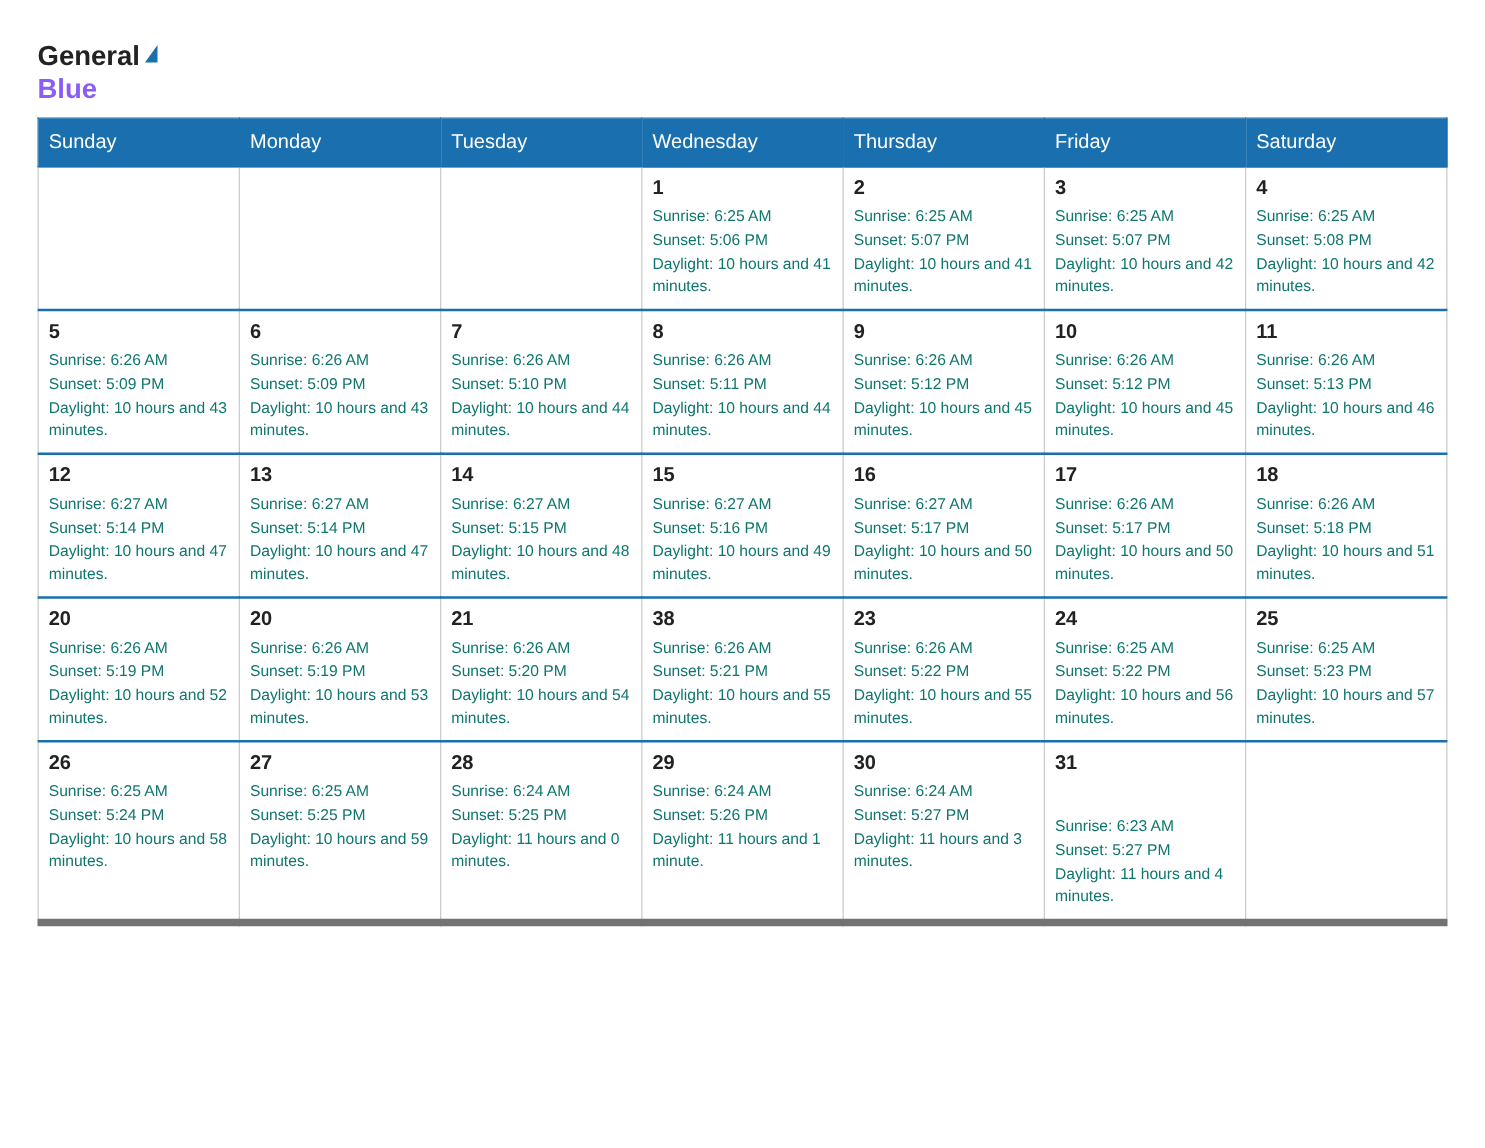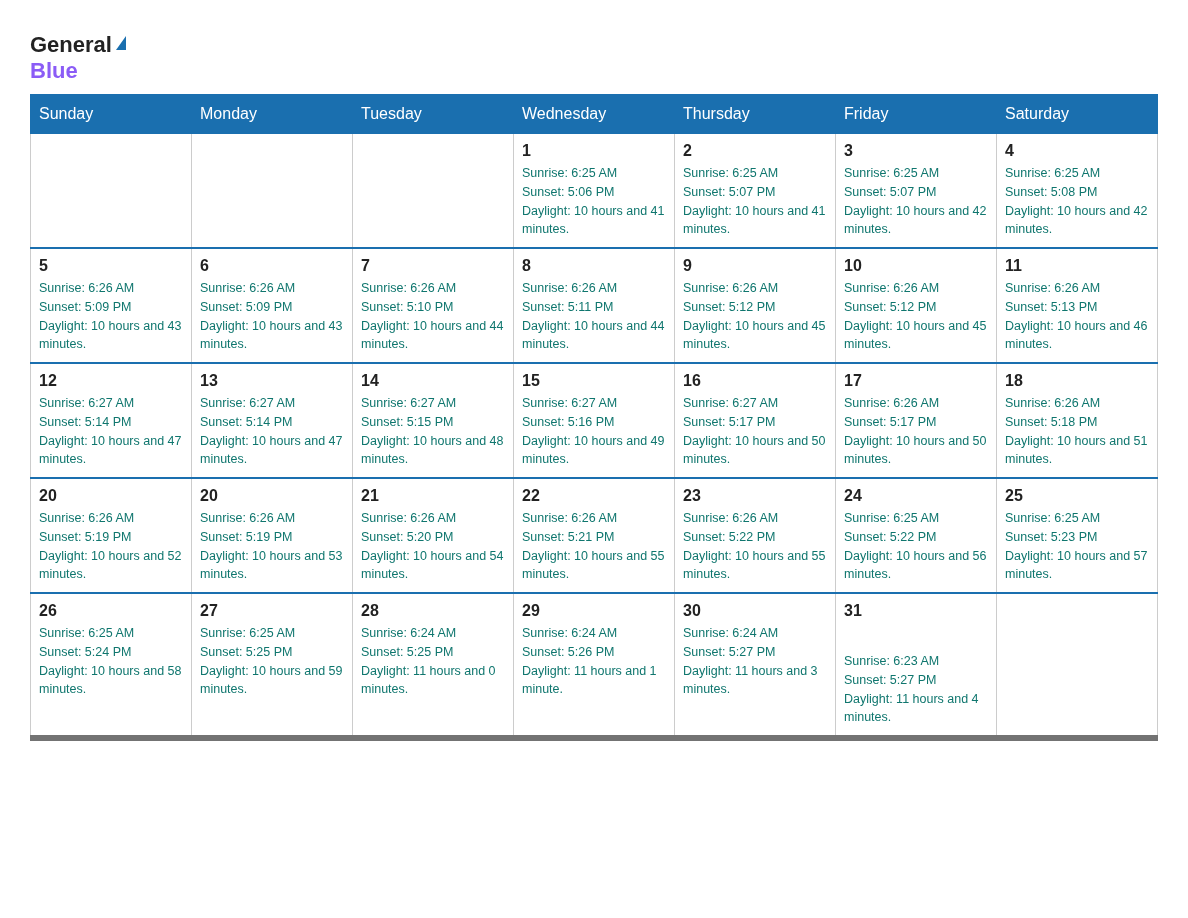--- a/index.html
+++ b/index.html
@@ -250,21 +250,21 @@
 Sunset: 5:19 PM
 Daylight: 10 hours and 53 minutes.</div>
         </td>
         <td>
           <div class="day-number">21</div>
           <div class="day-info" style="white-space: pre-line;">Sunrise: 6:26 AM
 Sunset: 5:20 PM
 Daylight: 10 hours and 54 minutes.</div>
         </td>
         <td>
-          <div class="day-number">22</div>
+          <div class="day-number">38</div>
           <div class="day-info" style="white-space: pre-line;">Sunrise: 6:26 AM
 Sunset: 5:21 PM
 Daylight: 10 hours and 55 minutes.</div>
         </td>
         <td>
           <div class="day-number">23</div>
           <div class="day-info" style="white-space: pre-line;">Sunrise: 6:26 AM
 Sunset: 5:22 PM
 Daylight: 10 hours and 55 minutes.</div>
         </td>

